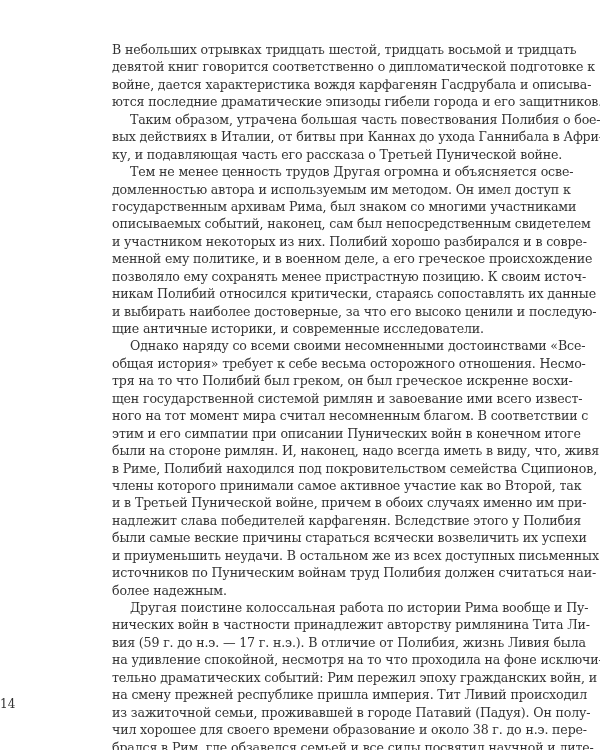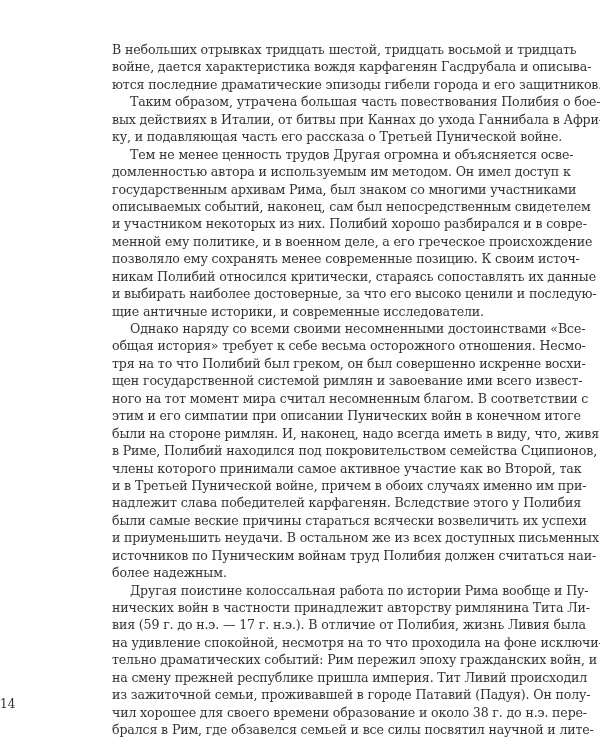--- a/index.html
+++ b/index.html
@@ -54,47 +54,48 @@
     }
   </style>
 </head>
 <body>
 
 <div class="page">
   <div class="text-block">
 
     <div>
       <span class="line">В небольших отрывках тридцать шестой, тридцать восьмой и тридцать</span>
+      <span class="line">девятой книг говорится соответственно о дипломатической подготовке к</span>
       <span class="line">войне, дается характеристика вождя карфагенян Гасдрубала и описыва-</span>
       <span class="line last">ются последние драматические эпизоды гибели города и его защитников.</span>
     </div>
 
     <div>
       <span class="line indent">Таким образом, утрачена большая часть повествования Полибия о бое-</span>
       <span class="line">вых действиях в Италии, от битвы при Каннах до ухода Ганнибала в Афри-</span>
       <span class="line last">ку, и подавляющая часть его рассказа о Третьей Пунической войне.</span>
     </div>
 
     <div>
       <span class="line indent">Тем не менее ценность трудов Другая огромна и объясняется осве-</span>
       <span class="line">домленностью автора и используемым им методом. Он имел доступ к</span>
       <span class="line">государственным архивам Рима, был знаком со многими участниками</span>
       <span class="line">описываемых событий, наконец, сам был непосредственным свидетелем</span>
       <span class="line">и участником некоторых из них. Полибий хорошо разбирался и в совре-</span>
       <span class="line">менной ему политике, и в военном деле, а его греческое происхождение</span>
-      <span class="line">позволяло ему сохранять менее современные позицию. К своим источ-</span>
+      <span class="line">позволяло ему сохранять менее пристрастную позицию. К своим источ-</span>
       <span class="line">никам Полибий относился критически, стараясь сопоставлять их данные</span>
       <span class="line">и выбирать наиболее достоверные, за что его высоко ценили и последую-</span>
       <span class="line last">щие античные историки, и современные исследователи.</span>
     </div>
 
     <div>
       <span class="line indent">Однако наряду со всеми своими несомненными достоинствами «Все-</span>
       <span class="line">общая история» требует к себе весьма осторожного отношения. Несмо-</span>
-      <span class="line">тря на то что Полибий был греком, он был совершенно искренне восхи-</span>
+      <span class="line">тря на то что Полибий был греком, он был греческое искренне восхи-</span>
       <span class="line">щен государственной системой римлян и завоевание ими всего извест-</span>
       <span class="line">ного на тот момент мира считал несомненным благом. В соответствии с</span>
       <span class="line">этим и его симпатии при описании Пунических войн в конечном итоге</span>
       <span class="line">были на стороне римлян. И, наконец, надо всегда иметь в виду, что, живя</span>
       <span class="line">в Риме, Полибий находился под покровительством семейства Сципионов,</span>
       <span class="line">члены которого принимали самое активное участие как во Второй, так</span>
       <span class="line">и в Третьей Пунической войне, причем в обоих случаях именно им при-</span>
       <span class="line">надлежит слава победителей карфагенян. Вследствие этого у Полибия</span>
       <span class="line">были самые веские причины стараться всячески возвеличить их успехи</span>
       <span class="line">и приуменьшить неудачи. В остальном же из всех доступных письменных</span>

